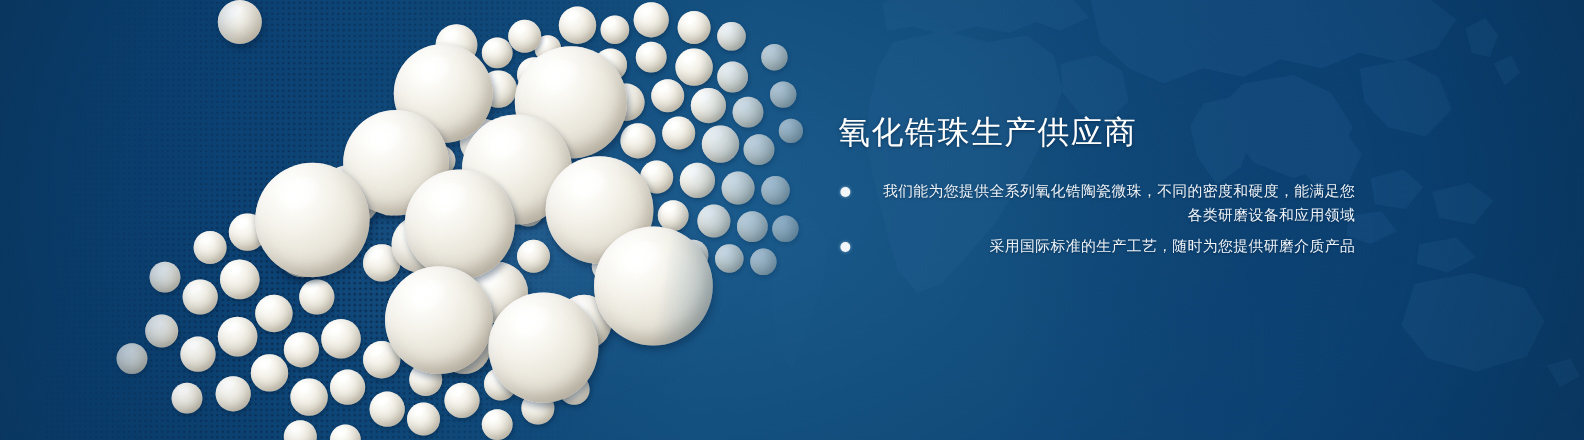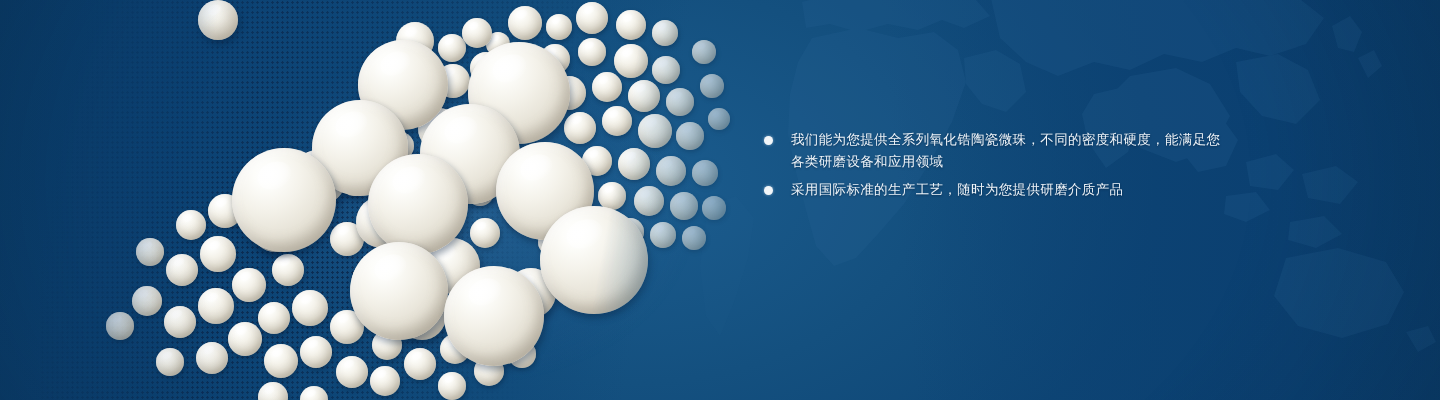--- a/index.html
+++ b/index.html
@@ -125,20 +125,21 @@
   }
   .bullet {
     position:relative;
     padding-left:29px;
     color:#eef4f9;
     font-size:13.5px;
     line-height:22px;
     letter-spacing:0.35px;
     margin-bottom:6px;
     text-shadow:0 1px 2px rgba(3,22,45,0.5);
+    text-align:right;
   }
   .bullet:last-child { margin-bottom:0; }
   .bullet .dot {
     position:absolute;
     left:2px; top:7px;
     width:9px; height:9px;
     border-radius:50%;
     background:#f2f6f9;
     box-shadow:0 0 3px rgba(220,235,250,0.55);
   }
@@ -296,20 +297,21 @@
     <div class="bead" style="left:540px;top:206px;width:108px;height:108px;"></div>
     <div class="bead" style="left:350px;top:242px;width:98px;height:98px;"></div>
     <div class="bead" style="left:444px;top:266px;width:100px;height:100px;"></div>
     <div class="bead" style="left:198px;top:0px;width:40px;height:40px;"></div>
   </div>
 
   <div class="bg-vignette"></div>
 
   <div class="content">
 
+    <h1 class="headline">氧化锆珠生产供应商</h1>
 
     <ul class="bullets">
       <li class="bullet">
         <span class="dot"></span>
         <span>我们能为您提供全系列氧化锆陶瓷微珠，不同的密度和硬度，能满足您各类研磨设备和应用领域</span>
       </li>
       <li class="bullet">
         <span class="dot"></span>
         <span>采用国际标准的生产工艺，随时为您提供研磨介质产品</span>
       </li>

